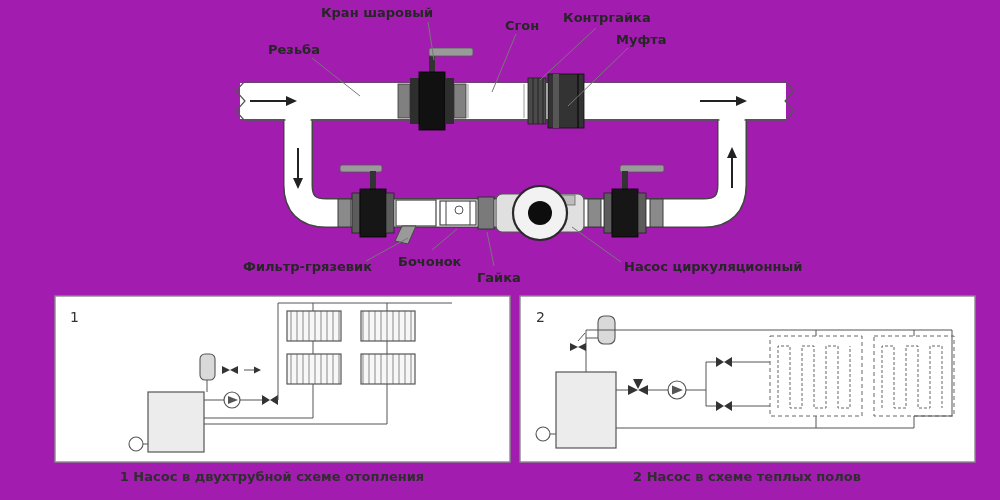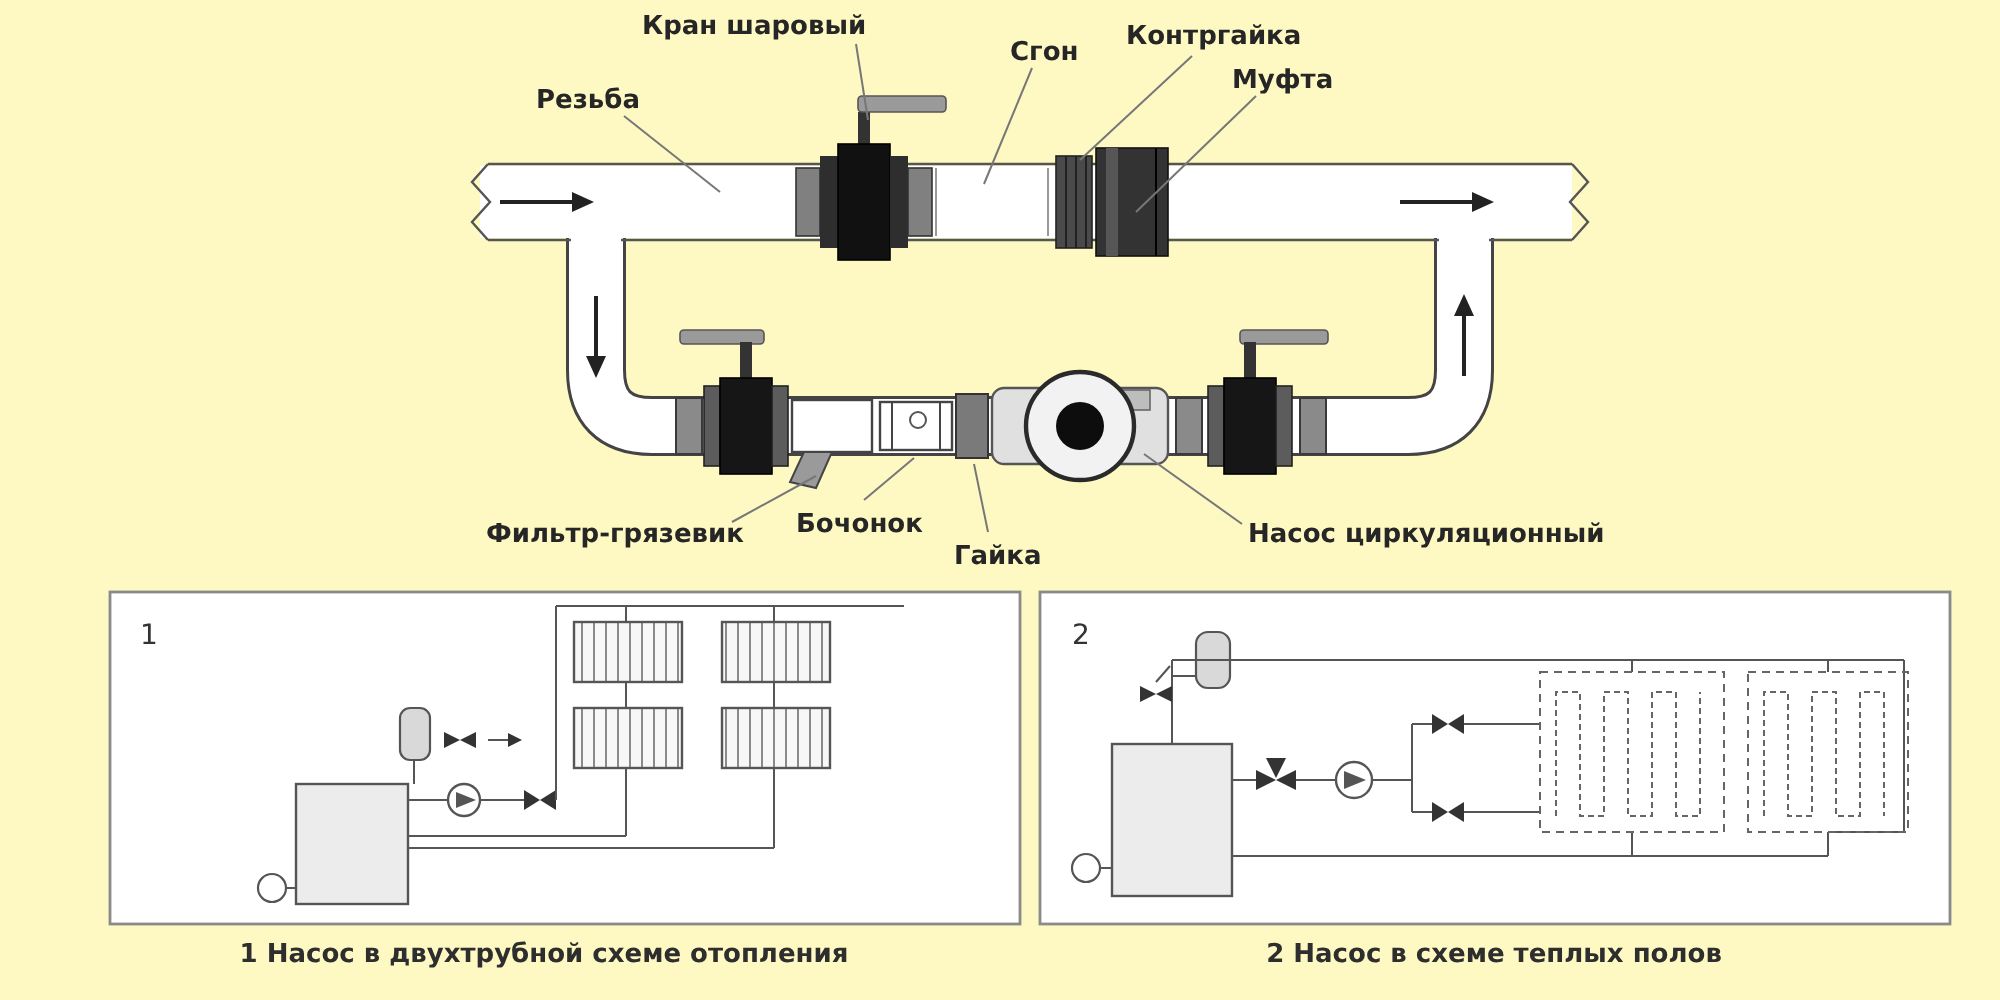--- a/index.html
+++ b/index.html
@@ -1,16 +1,16 @@
 <!DOCTYPE html>
 <html><head>
 <meta charset="utf-8">
 <style>
   html,body{margin:0;padding:0;background:#fdfdfd;}
-  #stage{position:relative;width:1000px;height:500px;background:#fef9c3;overflow:hidden;
+  #stage{position:relative;width:1000px;height:500px;background:#a21caf;overflow:hidden;
          font-family:"DejaVu Sans", sans-serif;}
   svg{display:block;}
   text{font-family:"DejaVu Sans", sans-serif;}
   .lbl{font-size:13px;font-weight:700;fill:#262626;}
   .cap{font-size:13px;font-weight:700;fill:#2e2e2e;}
   .num{font-size:14px;font-weight:400;fill:#333;}
   .leader{stroke:#777;stroke-width:1;fill:none;}
   .thin{stroke:#555;stroke-width:1;fill:none;}
 </style>
 </head>

